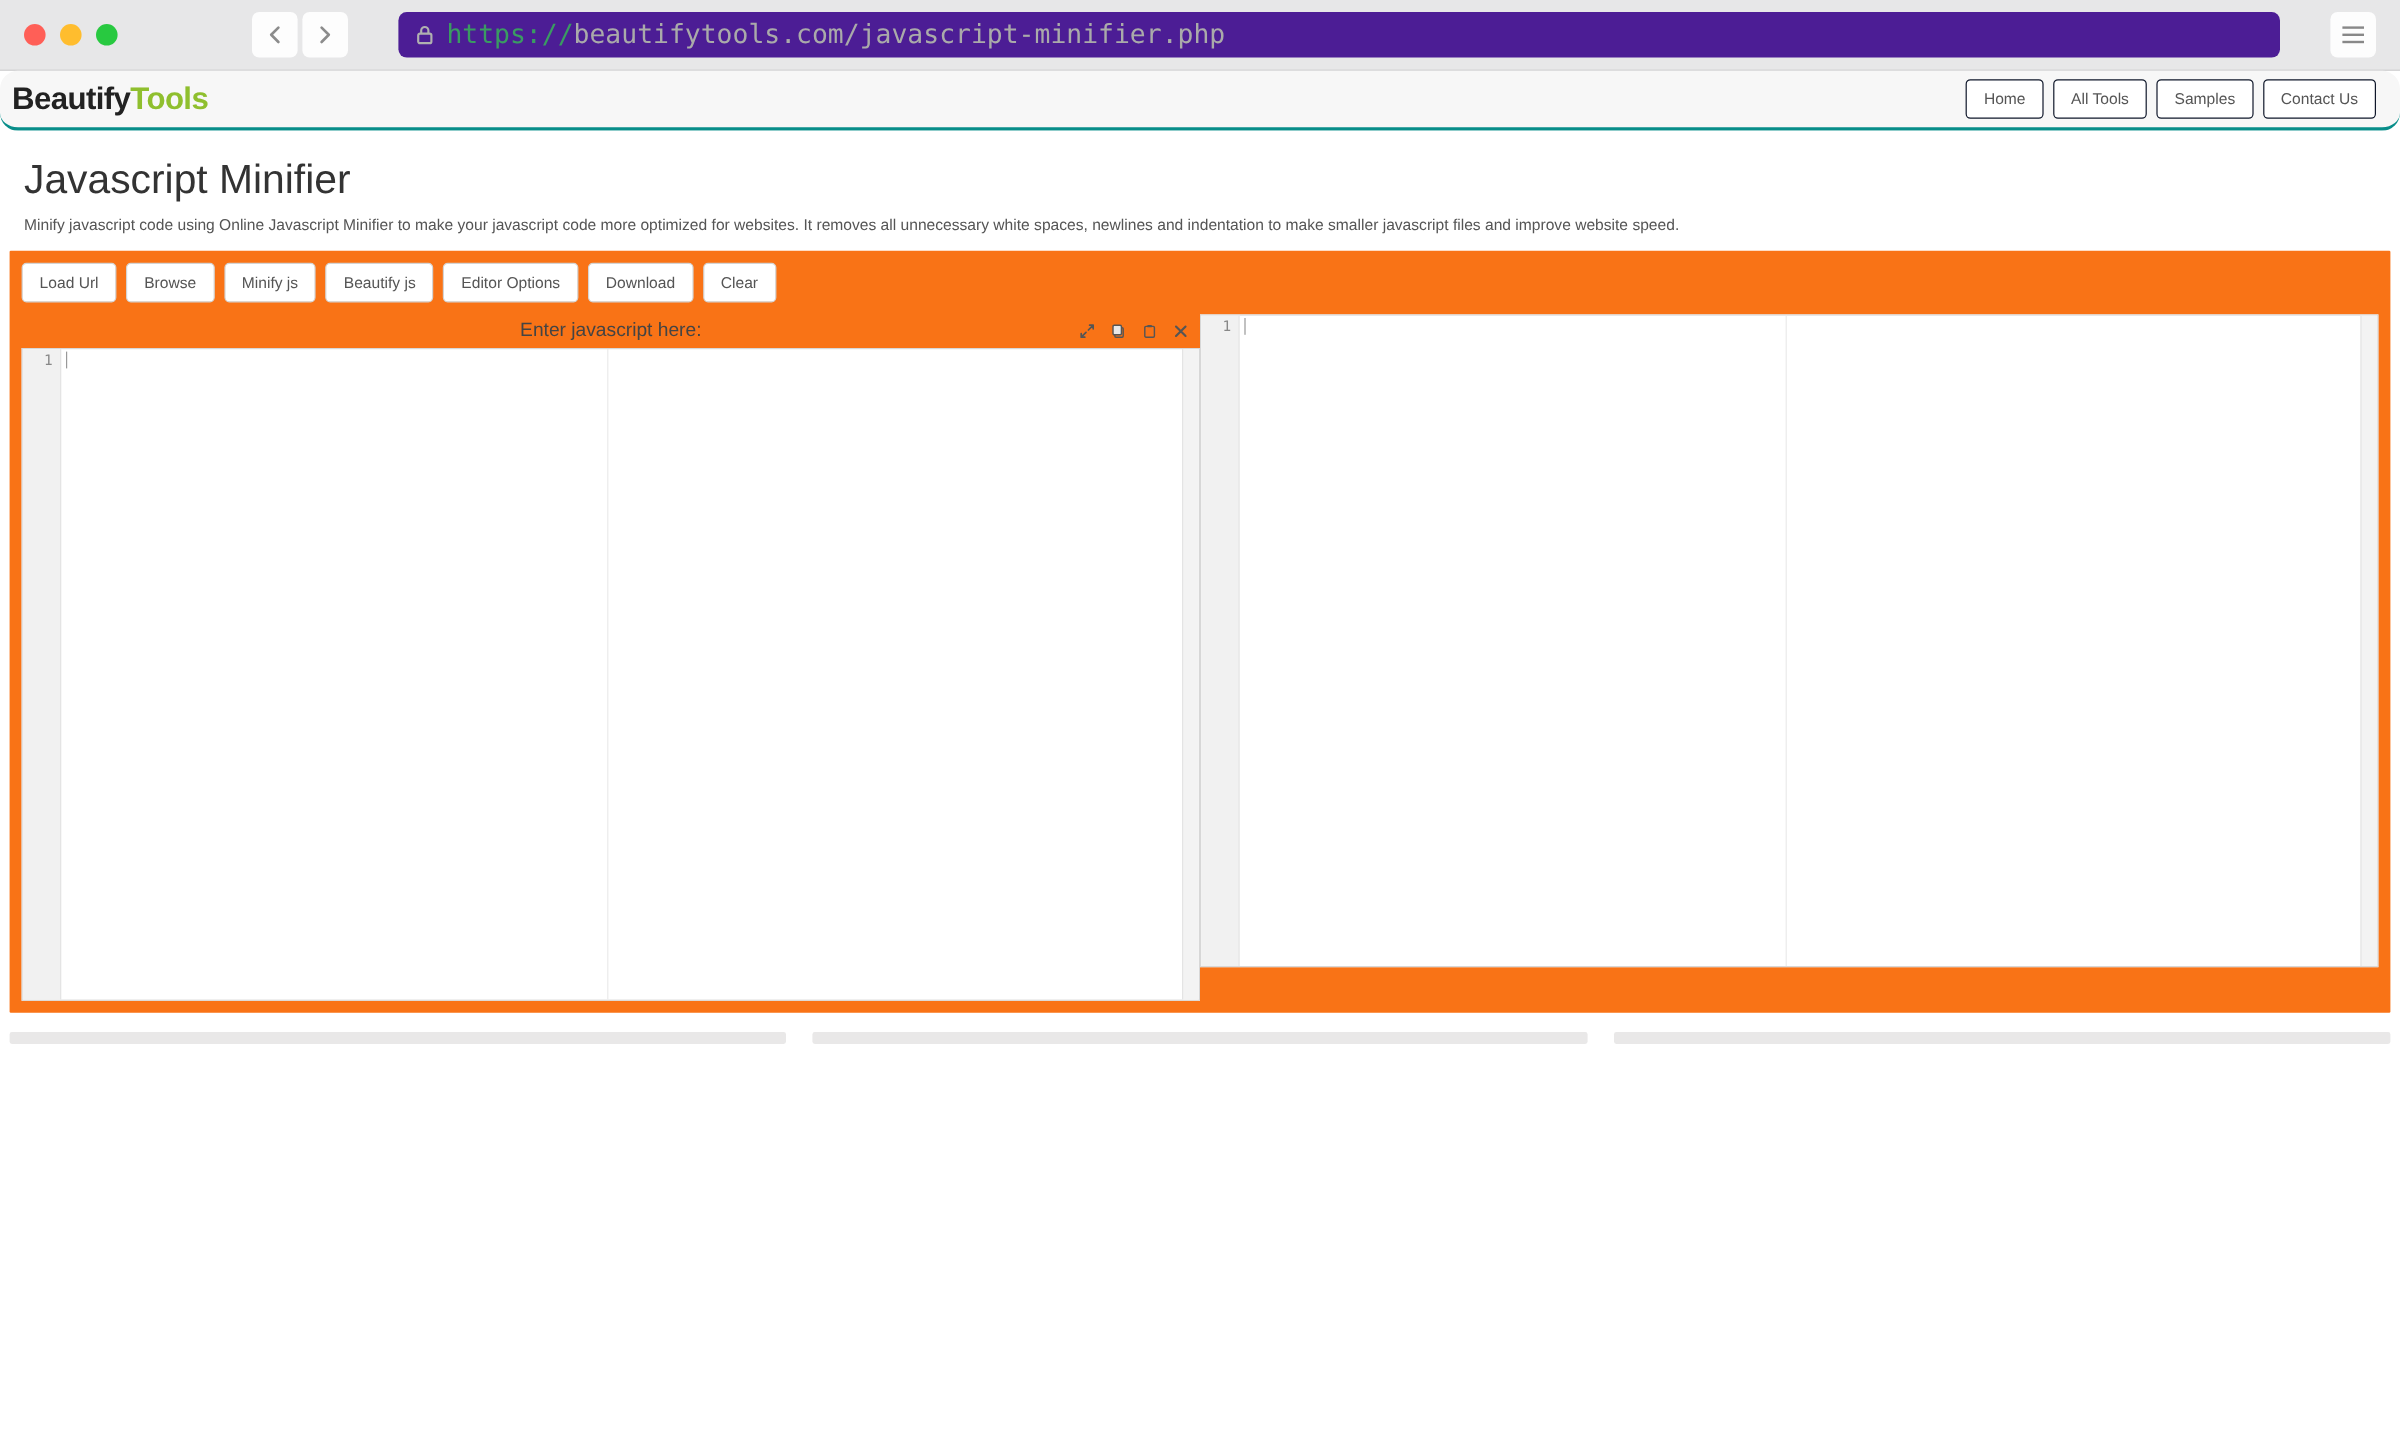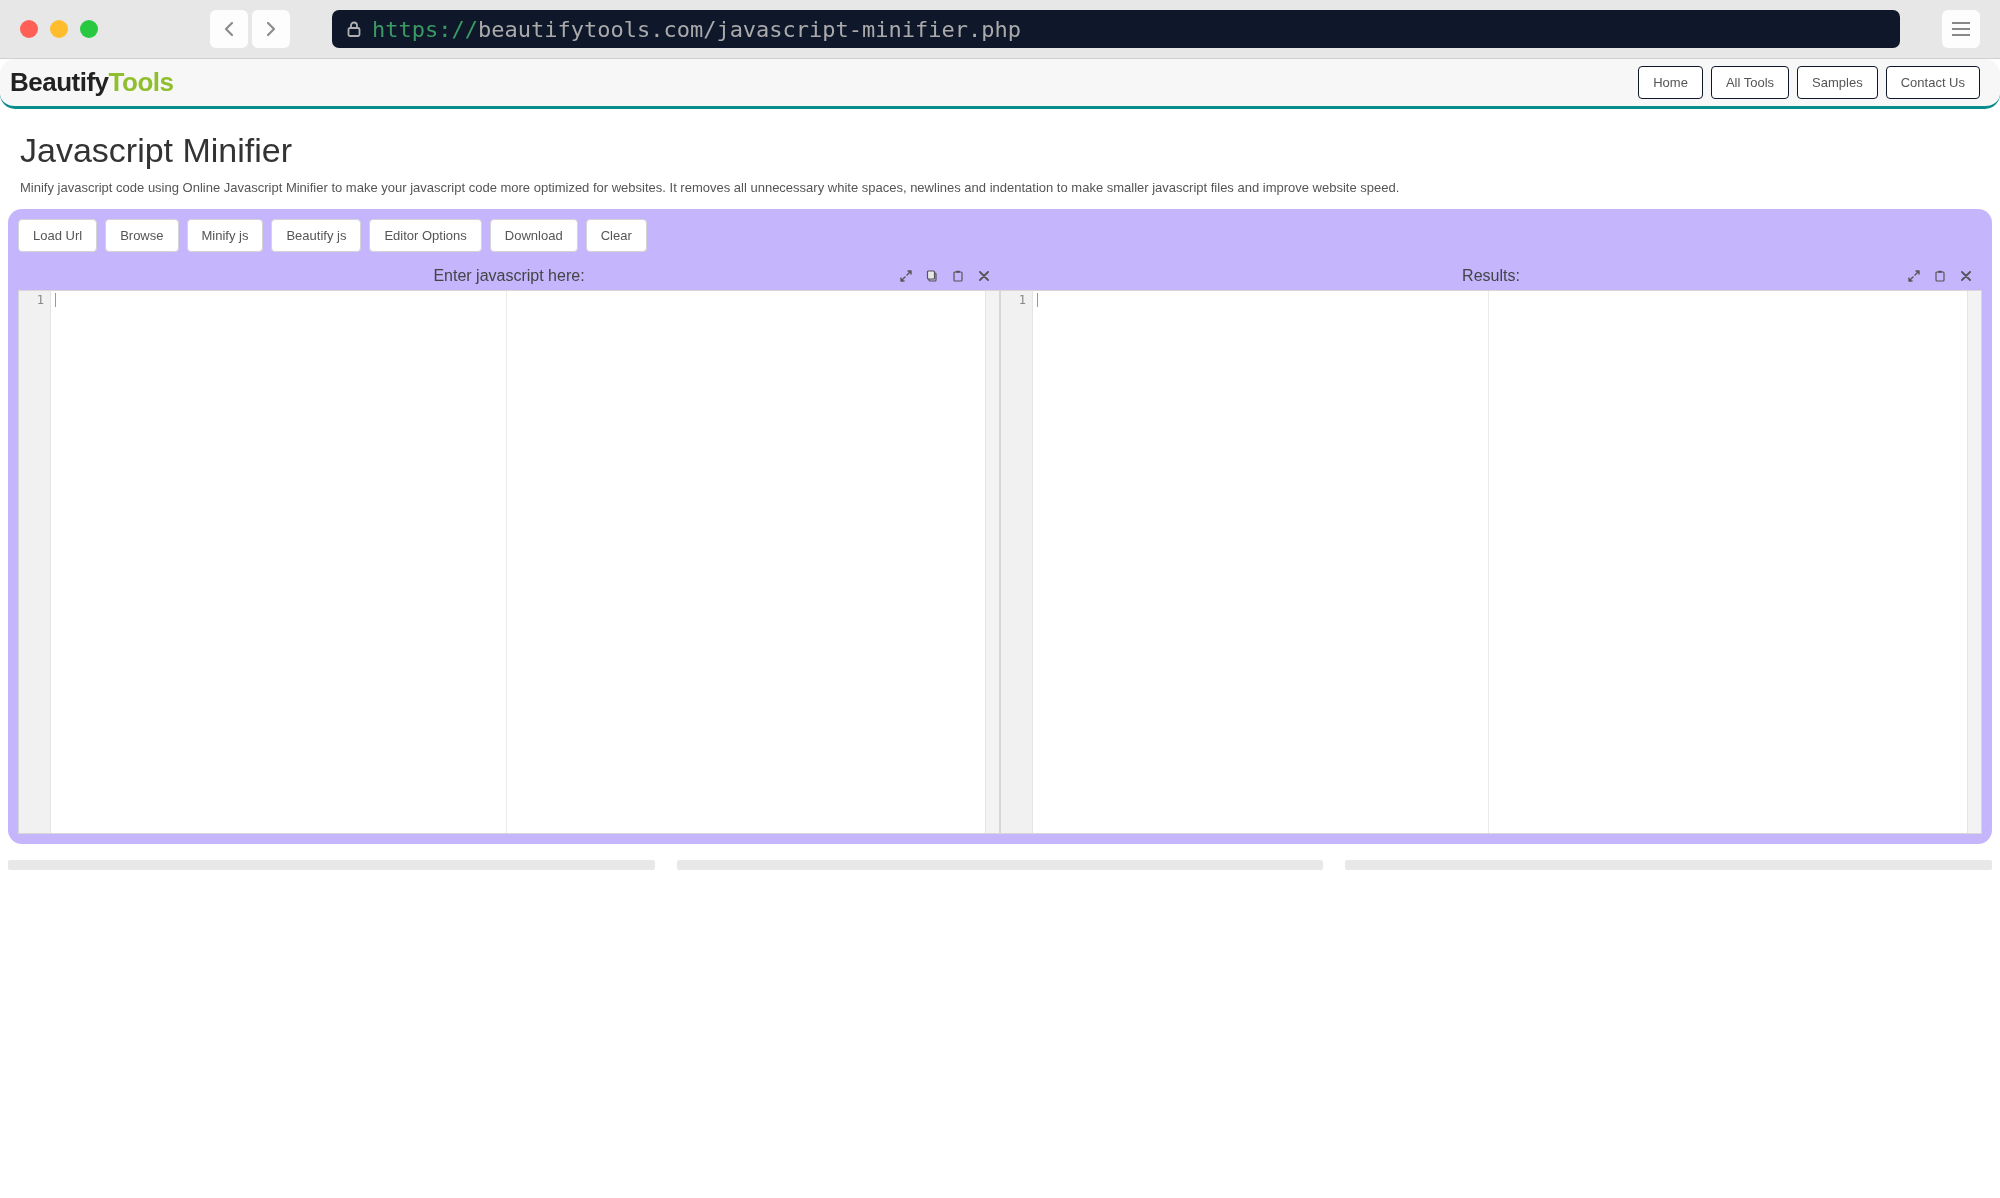--- a/index.html
+++ b/index.html
@@ -32,21 +32,21 @@
   border: none;
   border-radius: 6px;
   display: flex; align-items: center; justify-content: center;
   color: #888; font-size: 20px;
   cursor: pointer;
 }
 .nav-group { display: flex; gap: 4px; margin-right: 30px; }
 .url-bar {
   flex: 1;
   height: 38px;
-  background: #0f172a;
+  background: #4c1d95;
   border-radius: 7px;
   display: flex;
   align-items: center;
   padding: 0 14px;
   font-family: "SFMono-Regular", Consolas, monospace;
   font-size: 22px;
   color: #aaa;
   gap: 10px;
   margin-right: 30px;
 }
@@ -92,22 +92,22 @@
 }
 
 
 .title-section { text-align: left; padding: 22px 20px 14px; }
 .page-title { font-size: 34px; font-weight: 500; color: #333; margin-bottom: 10px; }
 .page-desc { font-size: 13px; color: #555; }
 
 
 .tool-wrapper { padding: 0 8px; }
 .tool-area {
-  background: #c4b5fd;
-  border-radius: 14px;
+  background: #f97316;
+  border-radius: 1px;
   padding: 10px 10px;
 }
 .toolbar { display: flex; gap: 8px; margin-bottom: 10px; }
 .toolbar button {
   background: #fff;
   border: 1px solid #d4d4d4;
   border-radius: 4px;
   padding: 8px 14px;
   font-size: 13px;
   color: #555;
@@ -304,41 +304,20 @@
           </div>
           <div class="editor-body">
             <div class="cursor-line"></div>
             <div class="fold-line"></div>
           </div>
           <div class="scrollbar-v"></div>
         </div>
       </div>
 
       <div class="panel">
-        <div class="panel-header">
-          <div class="panel-label">Results:</div>
-          <div class="panel-icons">
-            <button title="expand">
-              <svg width="12" height="12" viewBox="0 0 12 12">
-                  <path d="M1 11 L5 7 M1 11 L1 8 M1 11 L4 11 M11 1 L7 5 M11 1 L8 1 M11 1 L11 4" stroke="#555" stroke-width="1.4" fill="none" stroke-linecap="round"></path>
-                </svg>
-            </button>
-            <button title="paste">
-              <svg width="12" height="12" viewBox="0 0 12 12">
-                  <rect x="2" y="2" width="8" height="9" rx="1" fill="none" stroke="#555" stroke-width="1.2"></rect>
-                  <rect x="4" y="0.8" width="4" height="2" rx="0.8" fill="#555"></rect>
-                </svg>
-            </button>
-            <button title="clear">
-              <svg width="10" height="10" viewBox="0 0 10 10">
-                  <path d="M1 1 L9 9 M9 1 L1 9" stroke="#555" stroke-width="1.8" stroke-linecap="round"></path>
-                </svg>
-            </button>
-          </div>
-        </div>
         <div class="editor">
           <div class="gutter">
             <div>1</div>
           </div>
           <div class="editor-body">
             <div class="cursor-line"></div>
             <div class="fold-line"></div>
           </div>
           <div class="scrollbar-v"></div>
         </div>

